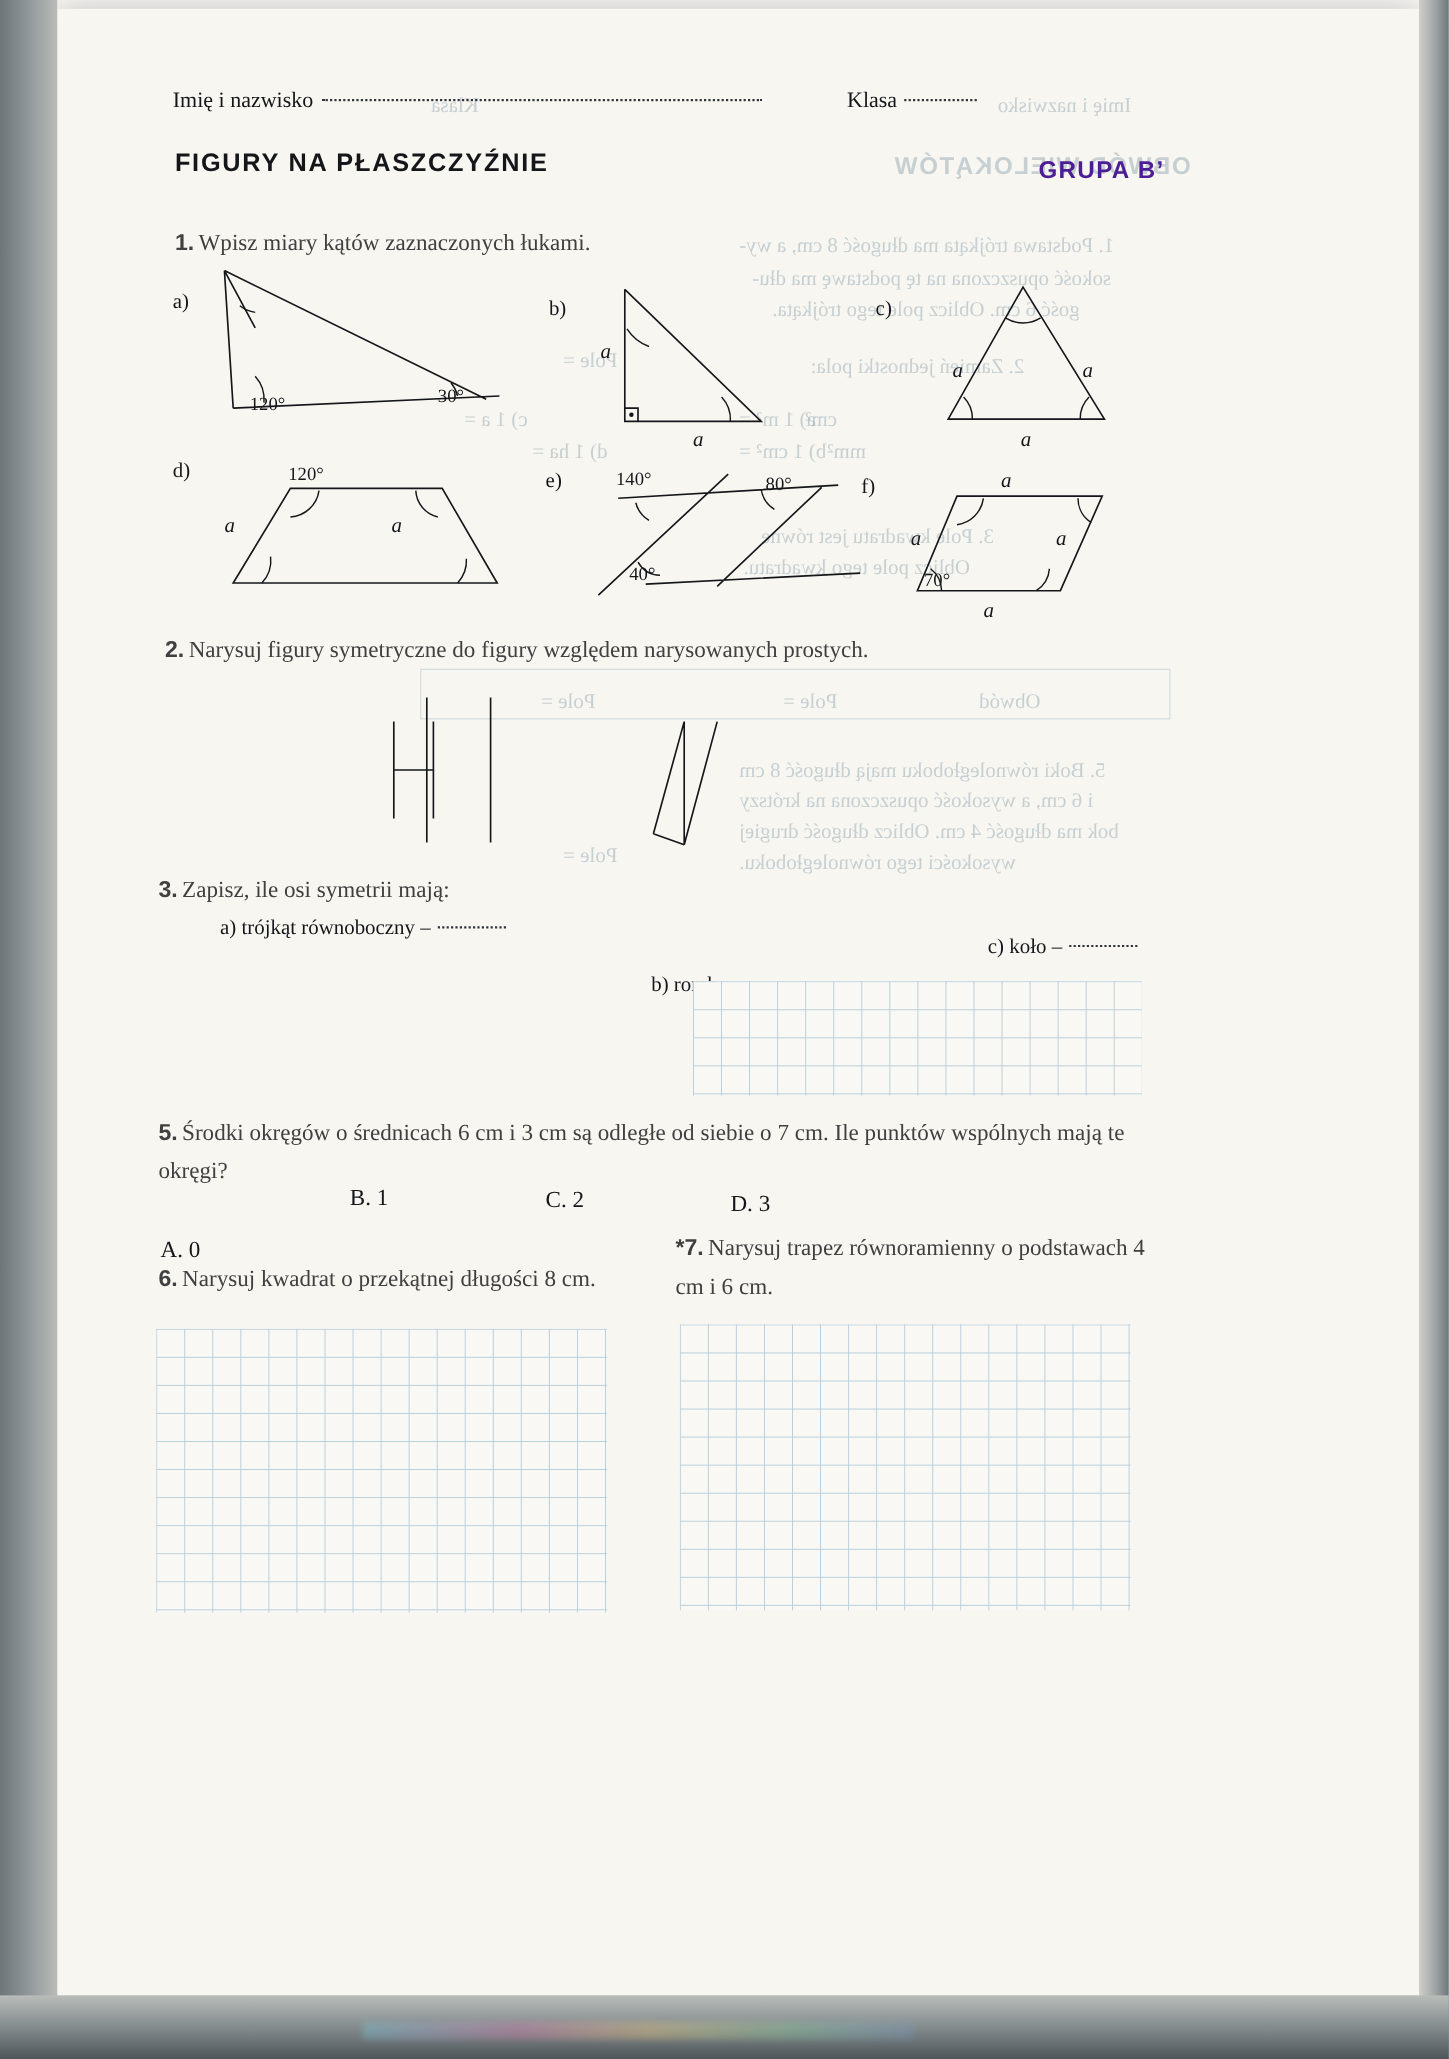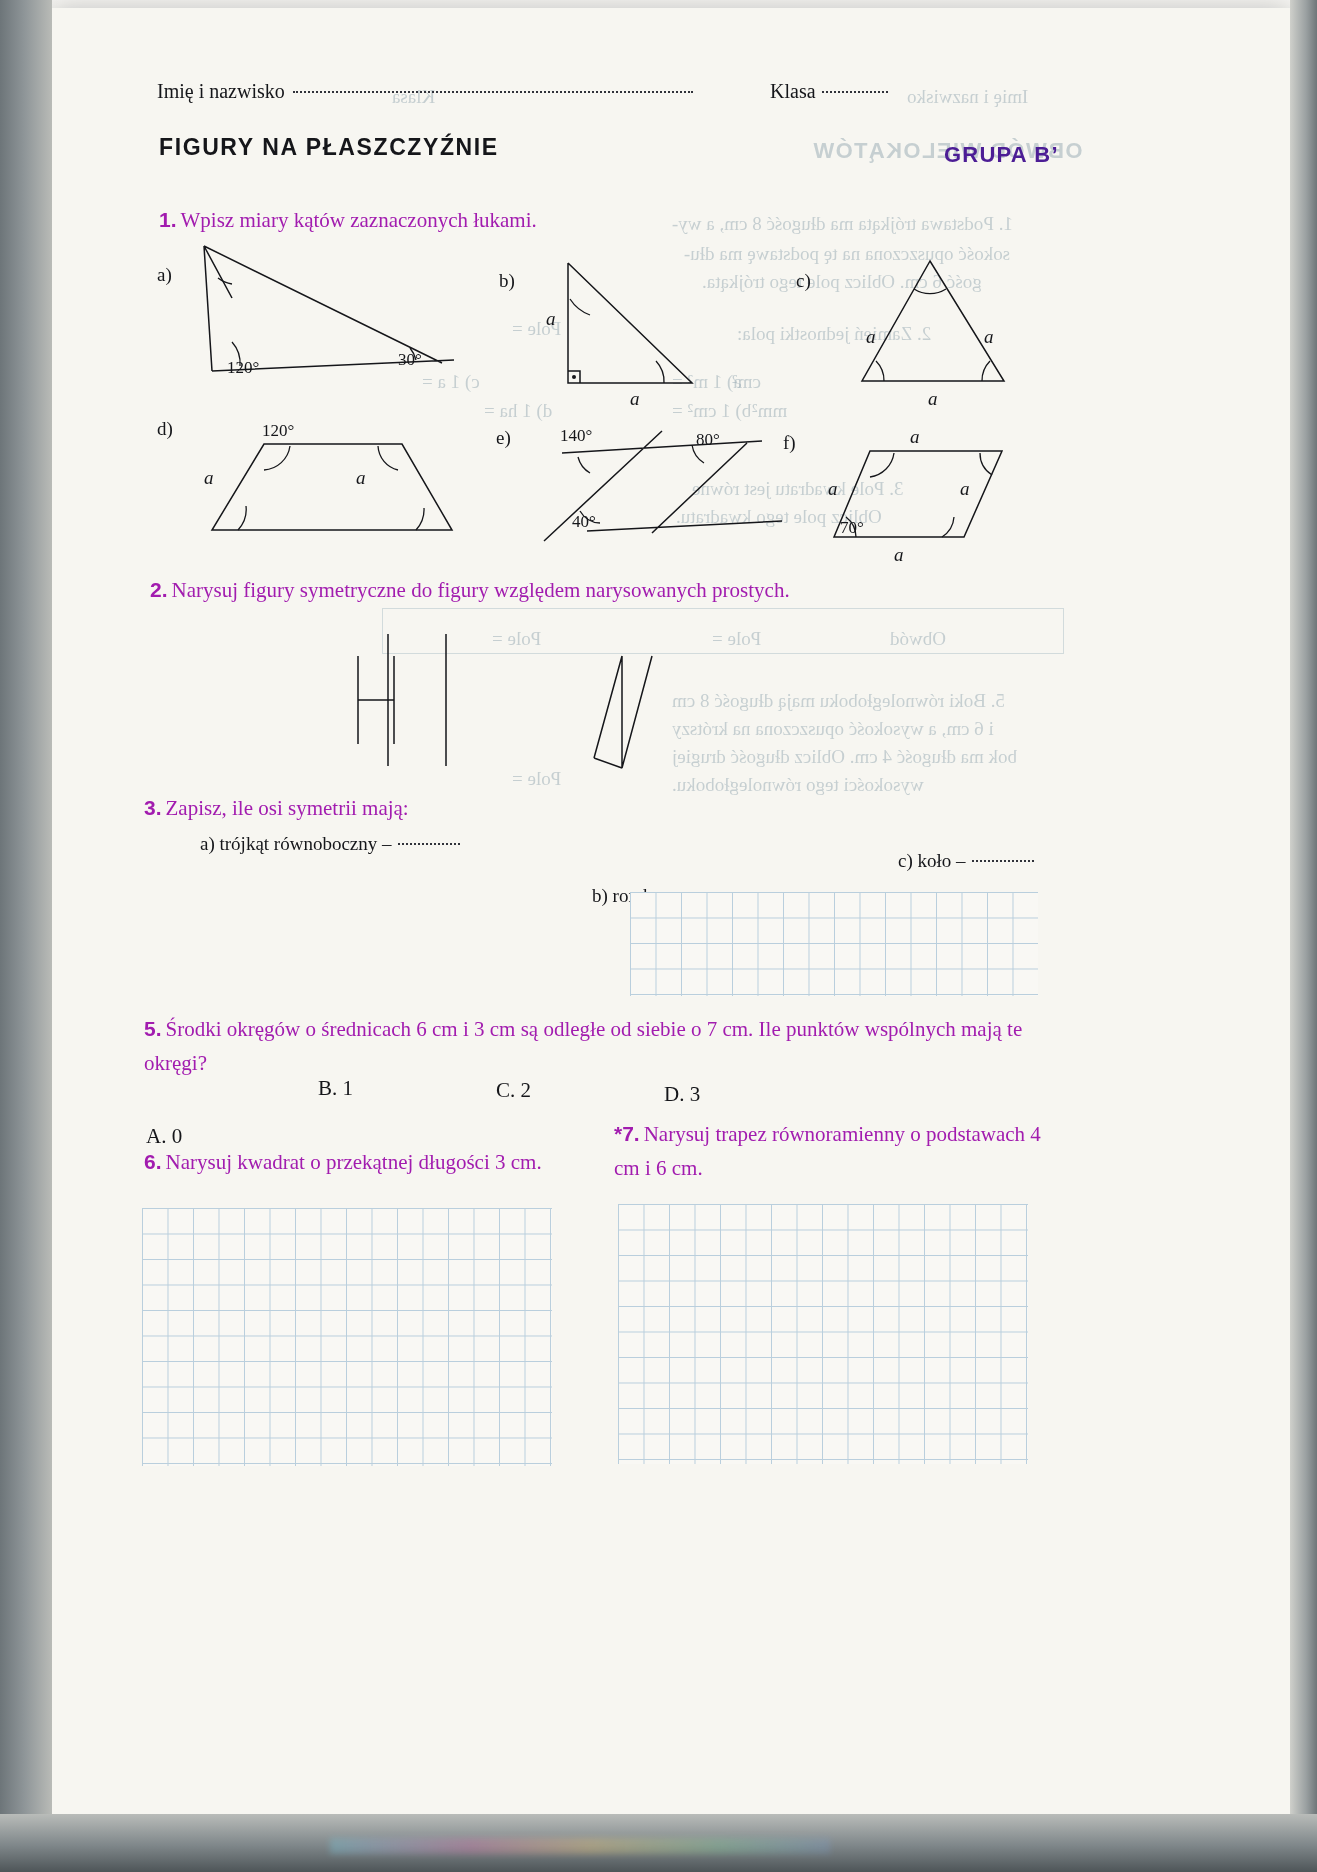--- a/index.html
+++ b/index.html
@@ -86,21 +86,21 @@
     font-family: "Liberation Sans", sans-serif;
     font-weight: bold;
     font-size: 22px;
     letter-spacing: 1.2px;
     color: #4c1d95;
   }
 
   
   .ex {
     position: absolute;
-    color: #a21caf;
+    color: #404040;
   }
   .ex-num {
     font-family: "Liberation Sans", sans-serif;
     font-weight: bold;
     font-size: 21px;
   }
   .ex-text {
     font-size: 21px;
   }
   .sub {
@@ -308,21 +308,21 @@
       <span class="ex-num">5.</span>
       <span class="ex-text">Środki okręgów o średnicach 6 cm i 3 cm są odległe od siebie o 7 cm. Ile punktów wspólnych mają te okręgi?</span>
     </div>
     <div class="answers" style="left:94px; top:1068px;margin-top:48px;">A. 0</div>
     <div class="answers" style="left:266px; top:1068px;">B. 1</div>
     <div class="answers" style="left:444px; top:1070px;">C. 2</div>
     <div class="answers" style="left:612px; top:1074px;">D. 3</div>
 
     <div class="ex" style="left:92px; top:1138px; width:430px; line-height:32px;">
       <span class="ex-num">6.</span>
-      <span class="ex-text">Narysuj kwadrat o przekątnej długości 3 cm.</span>
+      <span class="ex-text">Narysuj kwadrat o przekątnej długości 8 cm.</span>
     </div>
     <div class="grid" style="left:90px; top:1200px; width:410px; height:258px;"></div>
 
     <div class="ex" style="left:562px; top:1110px; width:432px; line-height:32px;">
       <span class="ex-num">*7.</span>
       <span class="ex-text">Narysuj trapez równoramienny o podstawach 4 cm i 6 cm.</span>
     </div>
     <div class="grid" style="left:566px; top:1196px; width:410px; height:260px;"></div>
 
   </div>

